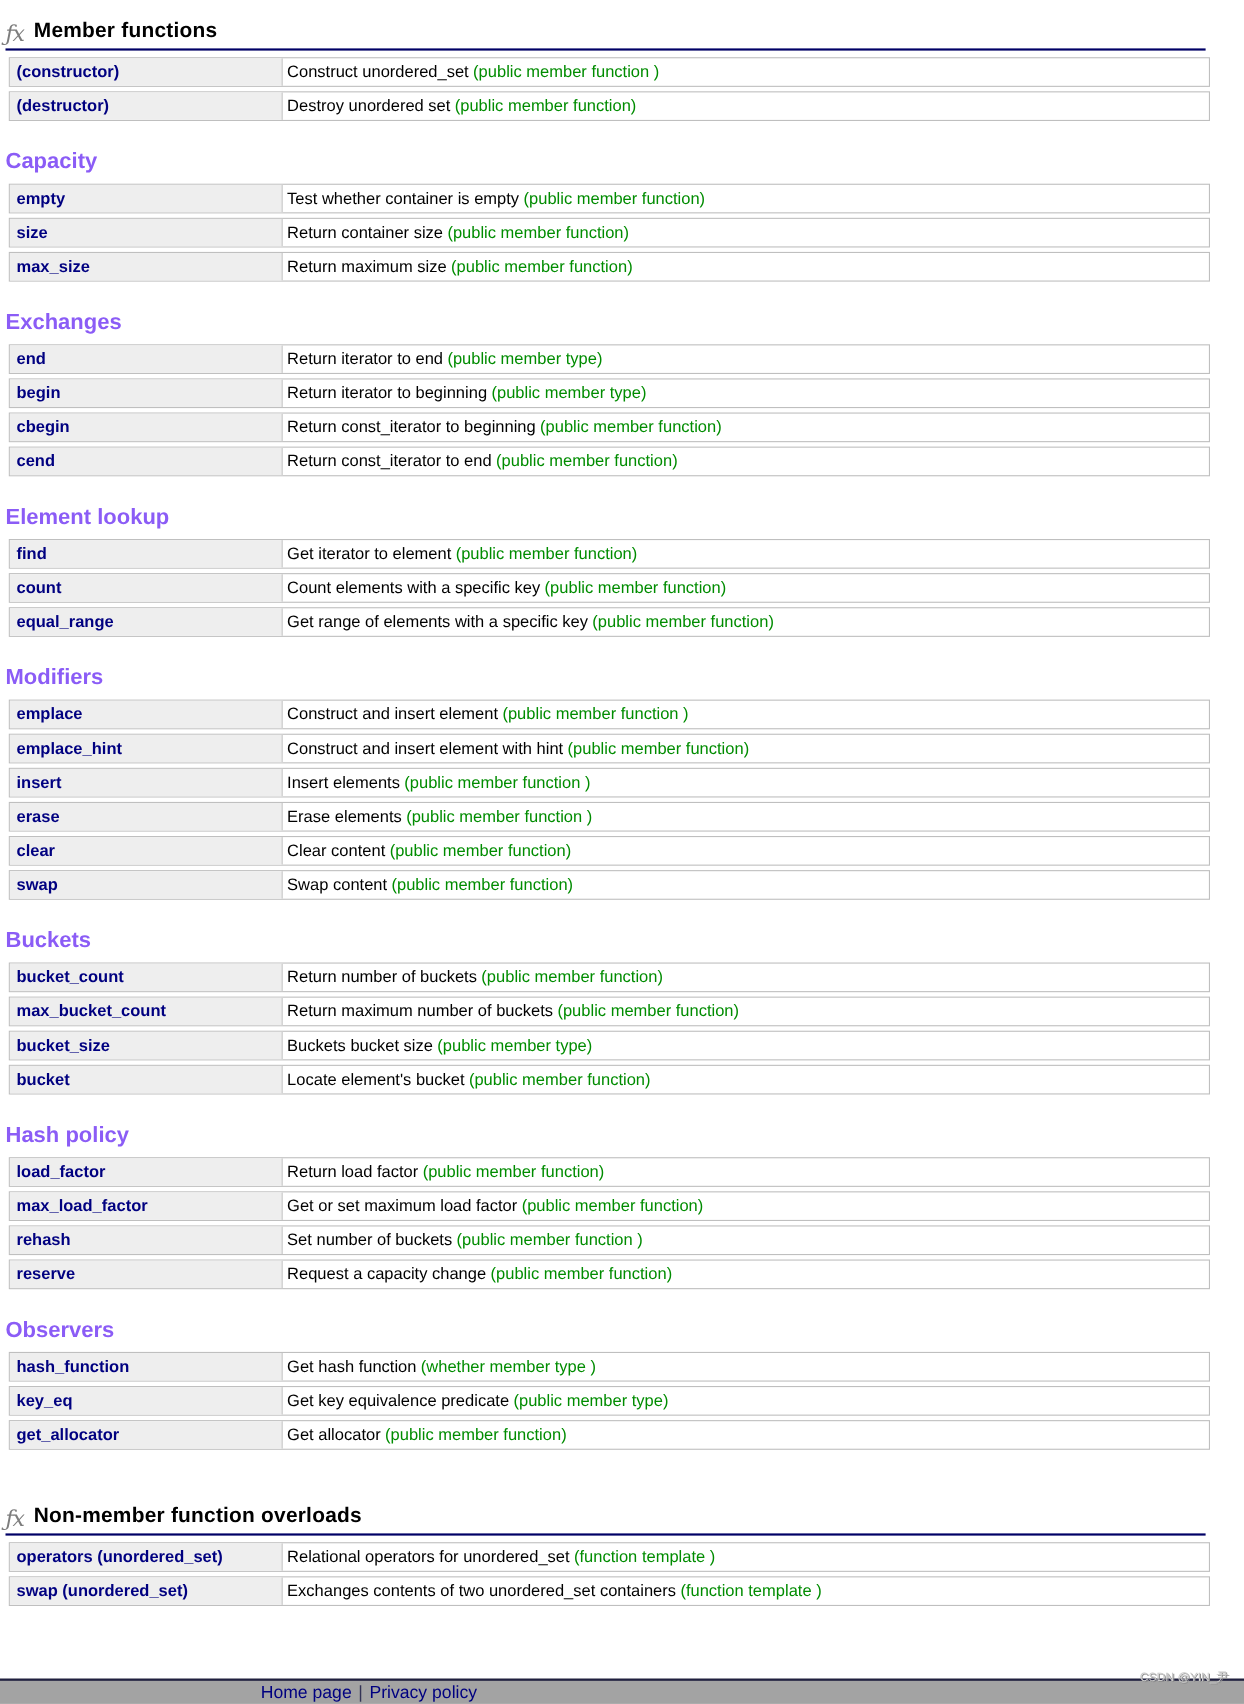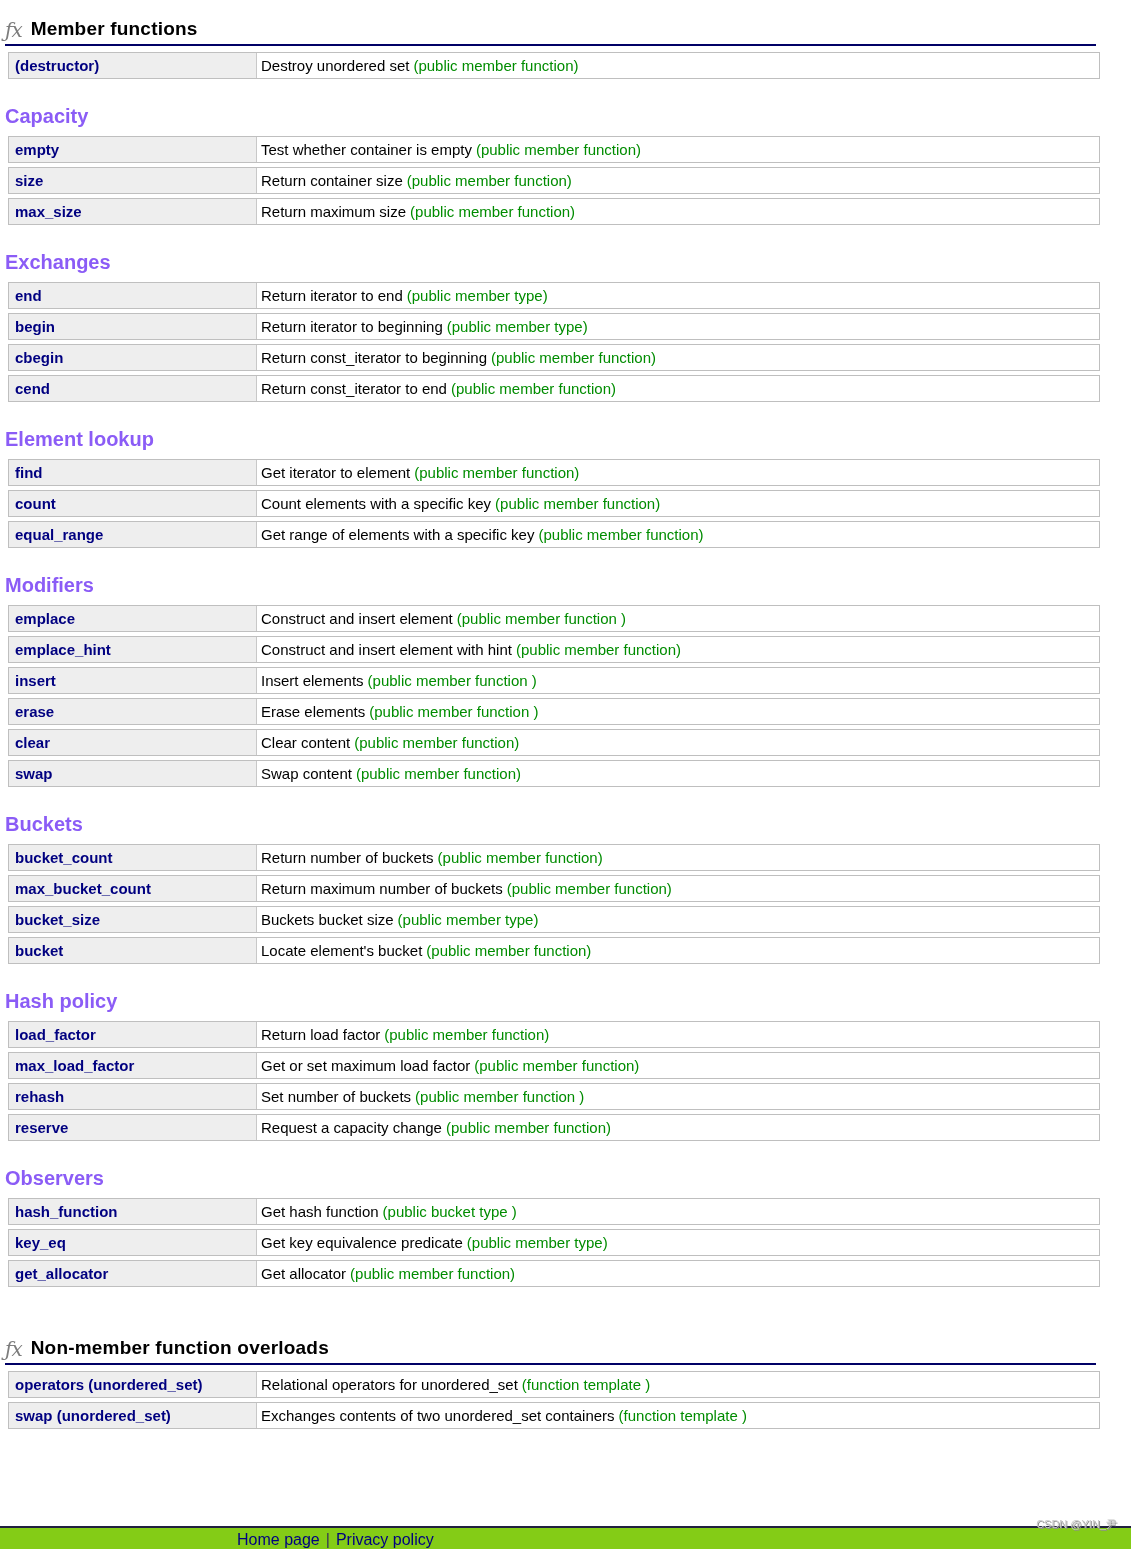--- a/index.html
+++ b/index.html
@@ -24,40 +24,48 @@
   .cell-name { flex:0 0 auto; min-width:248px; background:#eeeeee;
                border-right:1px solid #c8c8c8; padding:0 8px 0 6px;
                line-height:25px; white-space:nowrap; }
   .cell-name a { color:#000080; font-weight:bold; font-size:15px; text-decoration:none; }
   .cell-desc { flex:1 1 auto; padding-left:4px; line-height:25px; font-size:15px;
                color:#000000; white-space:nowrap; overflow:hidden; }
   .note { color:#008c00; margin-left:4px; }
 
   
   .footer-bar { position:absolute; left:0; top:1526px; width:1131px; height:23px;
-                background:#84cc16; border-top:2px solid #20203f; }
+                background:#a3a3a3; border-top:2px solid #20203f; }
   .footer-links { margin-left:237px; font-size:16px; line-height:24px; color:#10106a; }
   .footer-links a { color:#000080; text-decoration:none; }
   .footer-sep { color:#333355; margin:0 6px; }
 
   
   .watermark { position:absolute; right:14px; top:1517px; font-size:11px;
                color:#c9c9c9; text-shadow:1px 1px 0 #8f8f8f; white-space:nowrap;
                z-index:5; }
 </style>
 </head>
 <body>
 
 <div id="content">
   <div>
   <div class="major-header">
     <span class="fx-icon">ƒx</span>
     <span class="major-title">Member functions</span>
   </div>
 
+  <div class="row">
+    <div class="cell-name">
+      <a href="#">(constructor)</a>
+    </div>
+    <div class="cell-desc">
+      <span>Construct unordered_set</span><span class="note">(public member function )</span>
+    </div>
+  </div>
 
   <div class="row">
     <div class="cell-name">
       <a href="#">(destructor)</a>
     </div>
     <div class="cell-desc">
       <span>Destroy unordered set</span><span class="note">(public member function)</span>
     </div>
   </div>
 
@@ -290,21 +298,21 @@
     </div>
   </div>
 
   <div class="sub-title">Observers</div>
 
   <div class="row">
     <div class="cell-name">
       <a href="#">hash_function</a>
     </div>
     <div class="cell-desc">
-      <span>Get hash function</span><span class="note">(public bucket type )</span>
+      <span>Get hash function</span><span class="note">(whether member type )</span>
     </div>
   </div>
 
   <div class="row">
     <div class="cell-name">
       <a href="#">key_eq</a>
     </div>
     <div class="cell-desc">
       <span>Get key equivalence predicate</span><span class="note">(public member type)</span>
     </div>

